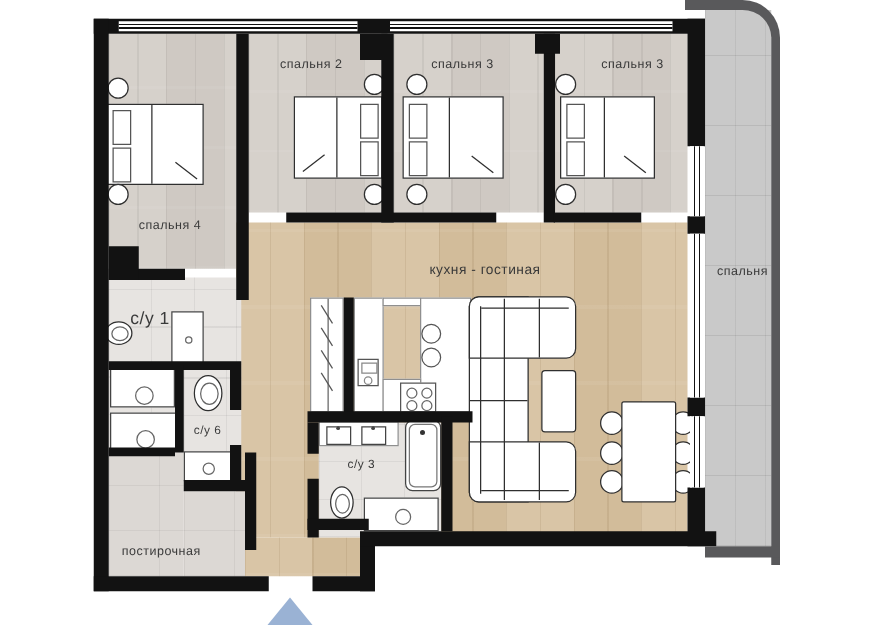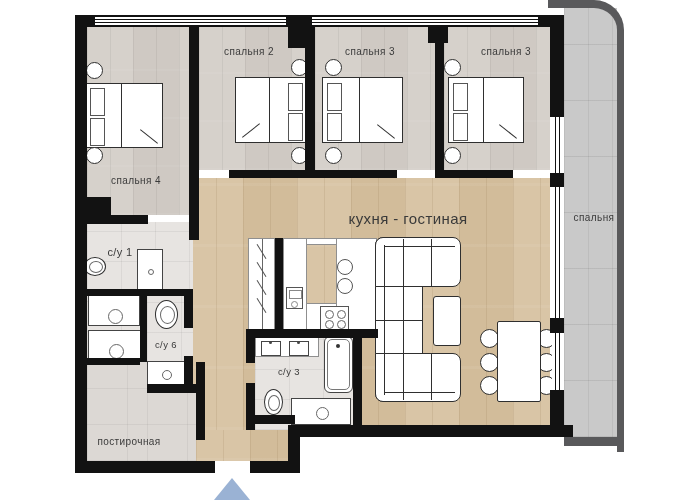--- a/index.html
+++ b/index.html
@@ -225,20 +225,20 @@
 
   <div class="abs" style="left:548px;top:0;width:76px;height:452px;border-top:8px solid #59595b;border-right:7px solid #59595b;border-top-right-radius:30px;box-sizing:border-box;z-index:35;"></div>
   <div class="abs" style="left:564px;top:437px;width:60px;height:9px;background:#59595b;z-index:35;"></div>
 
   <div class="abs" style="left:214px;top:478px;width:0;height:0;border-left:18px solid transparent;border-right:18px solid transparent;border-bottom:22px solid #9ab2d4;z-index:40;"></div>
 
   <span class="lbl" style="left:136px;top:175px;font-size:10px;">спальня 4</span>
   <span class="lbl" style="left:249px;top:46px;font-size:10px;">спальня 2</span>
   <span class="lbl" style="left:370px;top:46px;font-size:10px;">спальня 3</span>
   <span class="lbl" style="left:506px;top:46px;font-size:10px;">спальня 3</span>
-  <span class="lbl" style="left:408px;top:210px;font-size:15px;">кухня - гостиная</span>
-  <span class="lbl" style="left:120px;top:246px;font-size:11px;">с/у 1</span>
+  <span class="lbl" style="left:388px;top:210px;font-size:11px;">кухня - гостиная</span>
+  <span class="lbl" style="left:120px;top:246px;font-size:14px;">с/у 1</span>
   <span class="lbl" style="left:166px;top:339px;font-size:9.5px;">с/у 6</span>
   <span class="lbl" style="left:289px;top:366px;font-size:9.5px;">с/у 3</span>
   <span class="lbl" style="left:129px;top:436px;font-size:10px;">постирочная</span>
   <span class="lbl" style="left:594px;top:212px;font-size:10px;">спальня</span>
 
 </div>
 
 </body></html>

